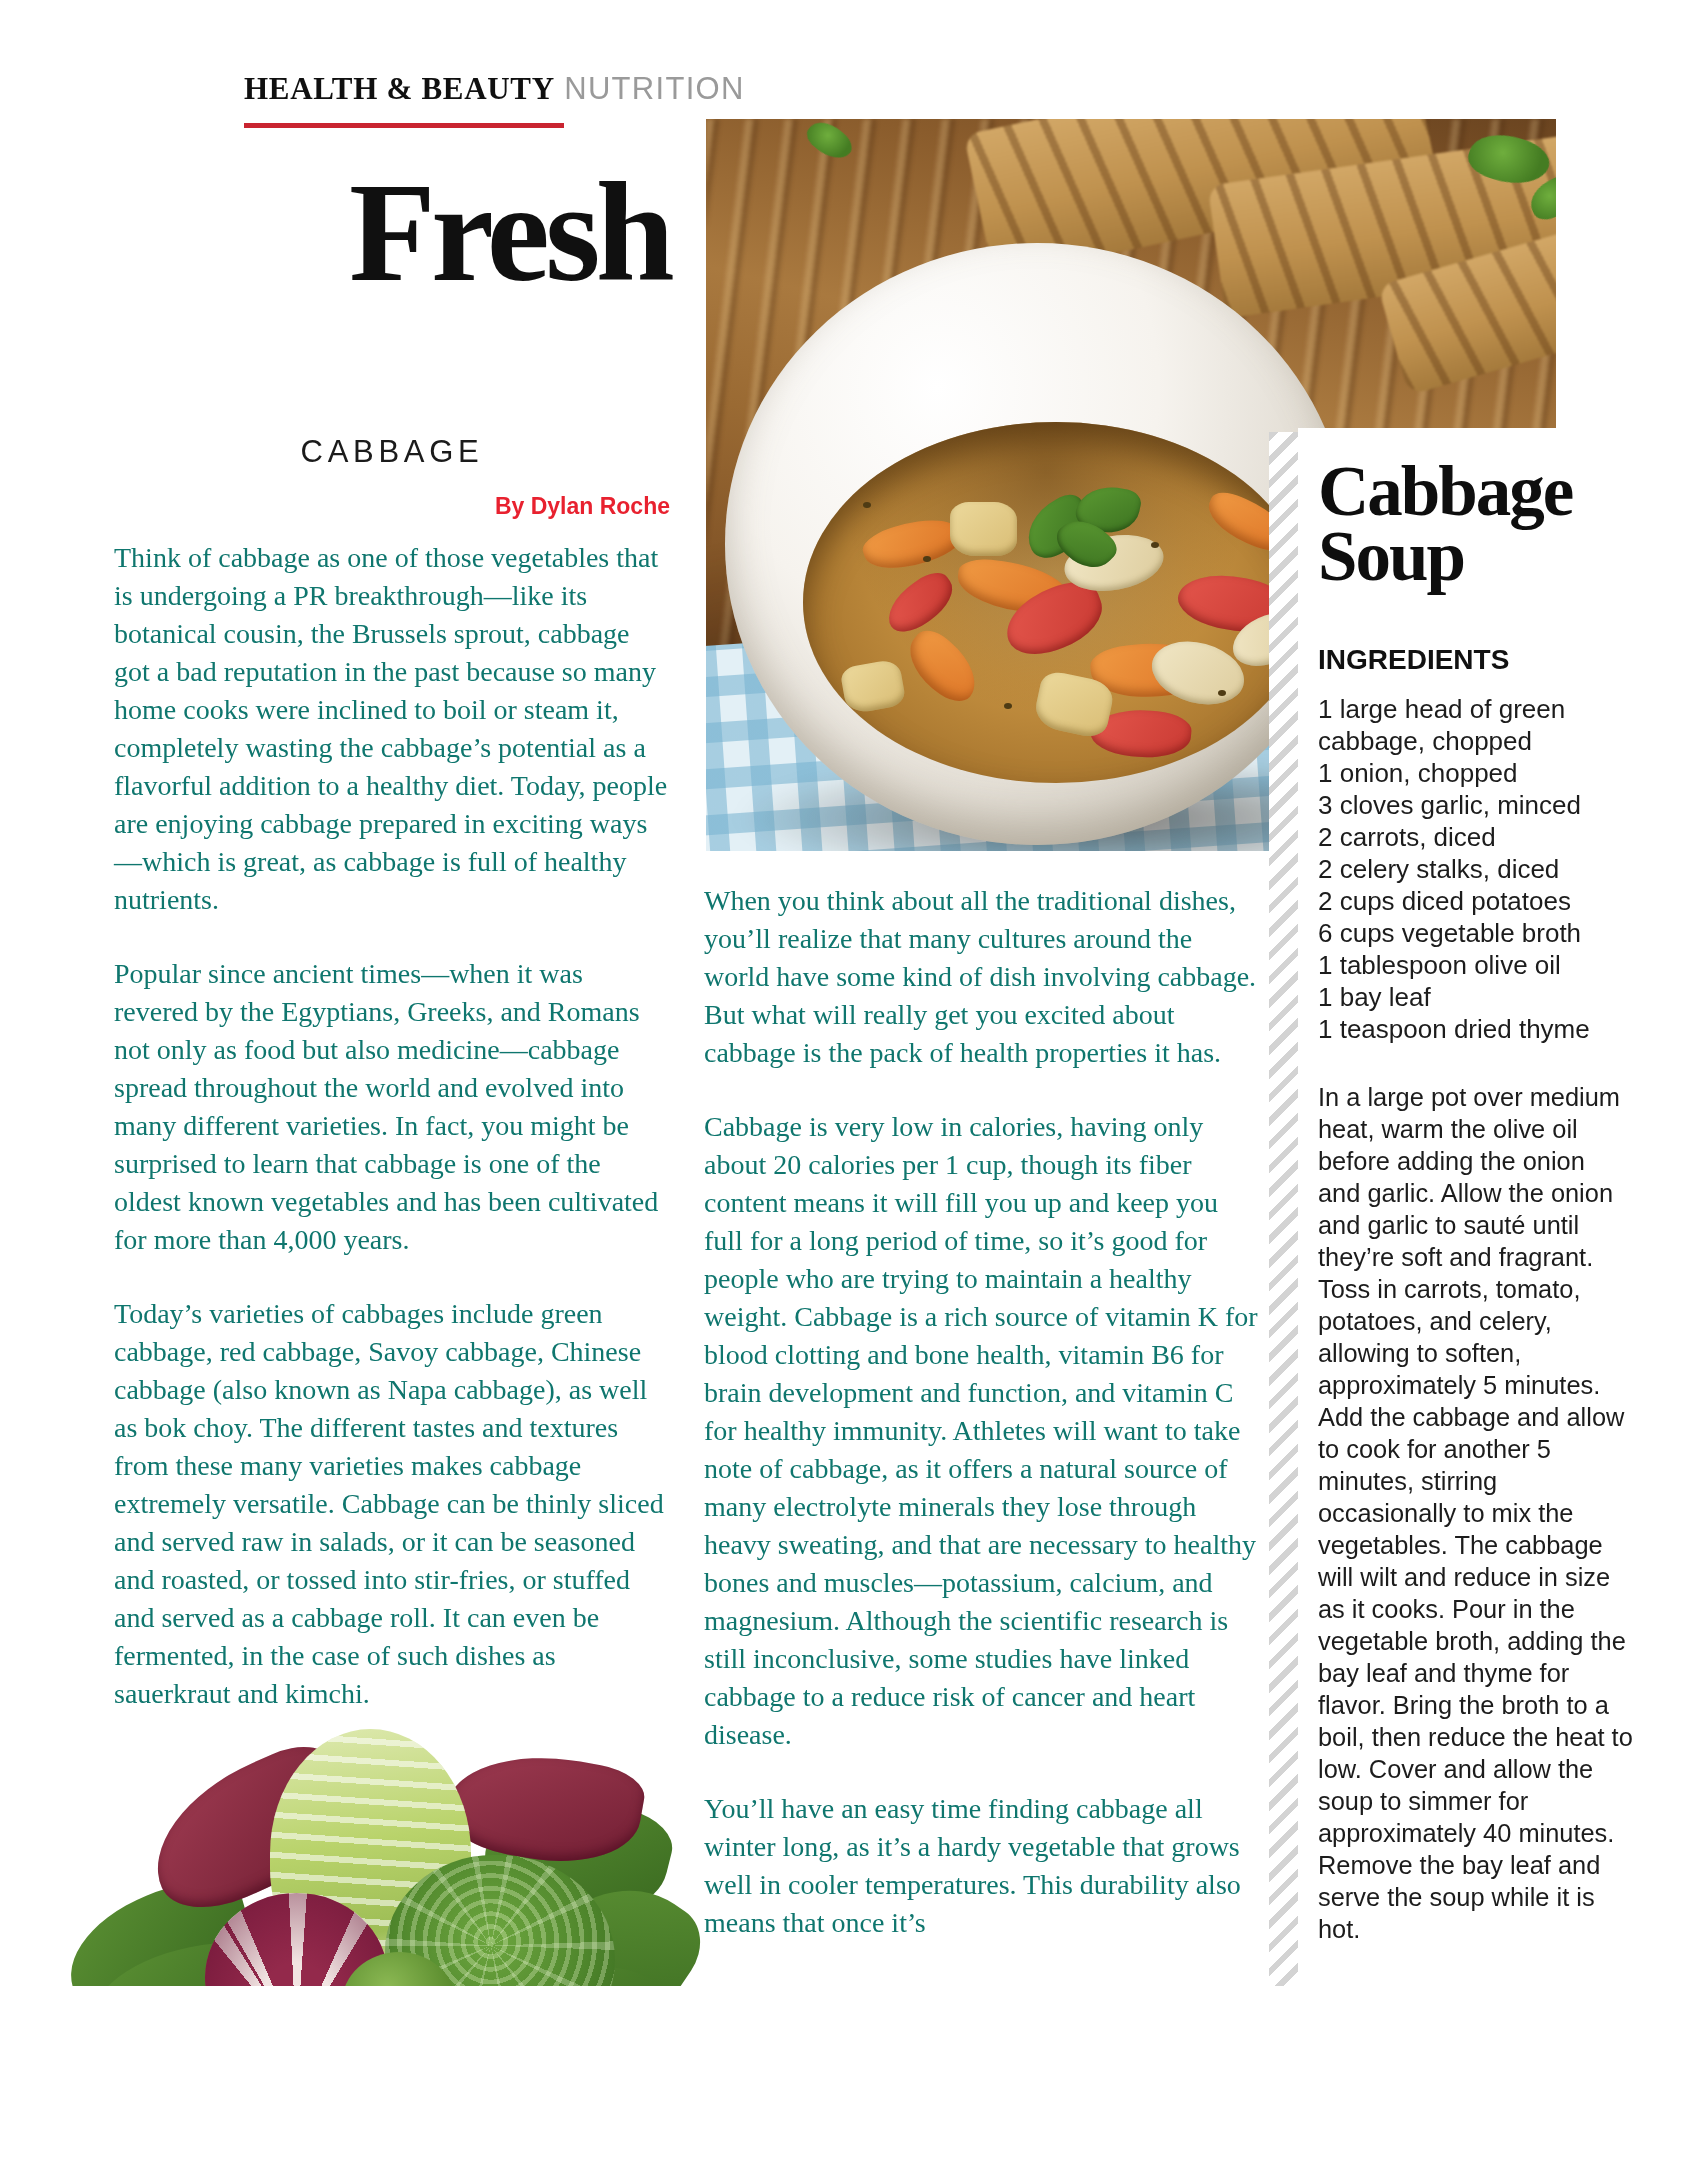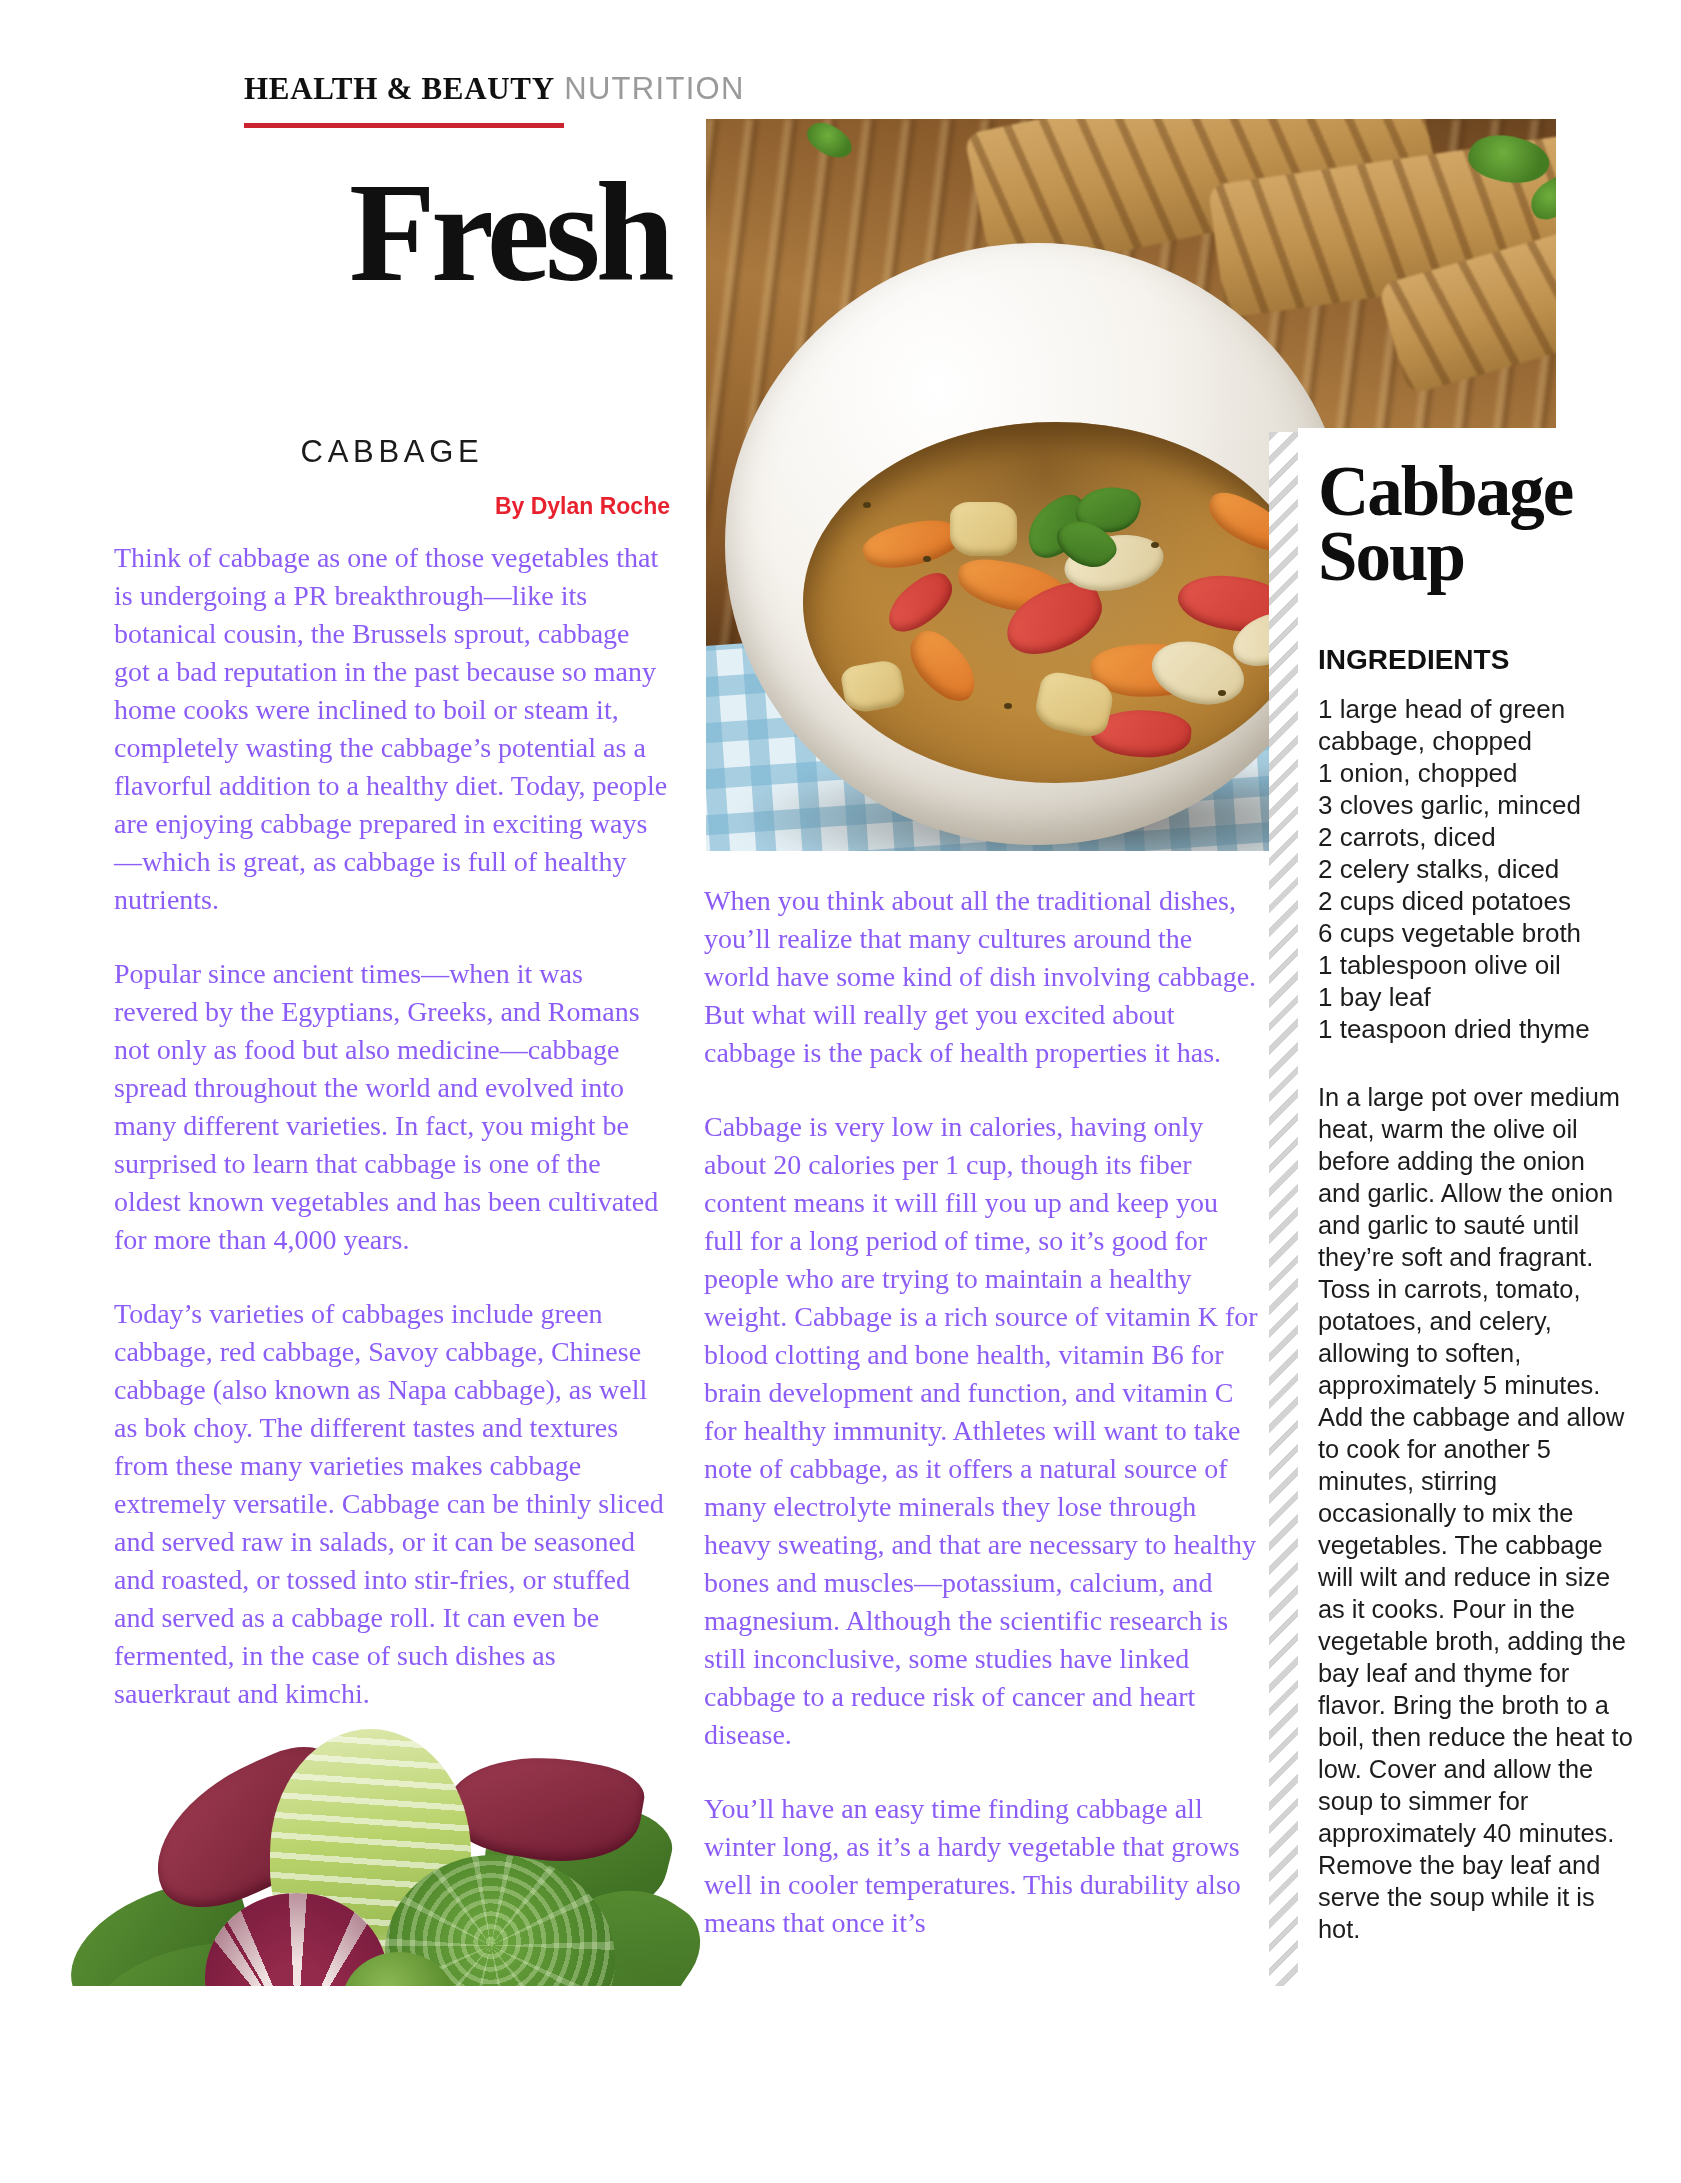--- a/index.html
+++ b/index.html
@@ -14,21 +14,21 @@
   #eyebrow .category { font-family:"Liberation Sans", sans-serif; font-weight:500; color:#9a9a9a; margin-left:9.4px; letter-spacing:1.3px; }
   #accent-rule { position:absolute; left:244px; top:123px; width:320px; height:4.7px; background:#c92430; }
   
   #title { position:absolute; left:114px; top:169px; width:556px; text-align:right;
     font-weight:bold; font-size:142px; line-height:126px; letter-spacing:-4.7px; color:#101010; }
   #kicker { position:absolute; left:114px; top:434px; width:556px; text-align:center;
     font-family:"Liberation Sans", sans-serif; font-size:31px; font-weight:500; letter-spacing:4.7px; color:#1b1b1b; }
   #byline { position:absolute; left:114px; top:493px; width:556px; text-align:right;
     font-family:"Liberation Sans", sans-serif; font-size:23px; font-weight:bold; color:#e8212f; }
   
-  .column { position:absolute; width:557px; font-size:28px; line-height:38px; color:#8b5cf6; }
+  .column { position:absolute; width:557px; font-size:28px; line-height:38px; color:#0f766e; }
   #left-column { left:114px; top:539px; }
   #middle-column { left:704px; top:882px; }
   .column p { margin-bottom:36px; }
   
   #soup-photo { position:absolute; left:706px; top:119px; width:850px; height:732px; overflow:hidden;
     background:linear-gradient(14deg,#4f3115 0%,#7c4f24 26%,#9a6a33 48%,#a9793f 62%,#8a5c2c 82%,#6a4420 100%); }
   #wood-grain { position:absolute; inset:0;
     background:repeating-linear-gradient(97deg, rgba(255,226,170,.22) 0 8px, rgba(64,34,10,.28) 8px 13.4px, rgba(0,0,0,0) 13.4px 39px);
     filter:blur(2px); }
   #wood-dark { position:absolute; left:-40px; top:415px; width:469px; height:375px;

